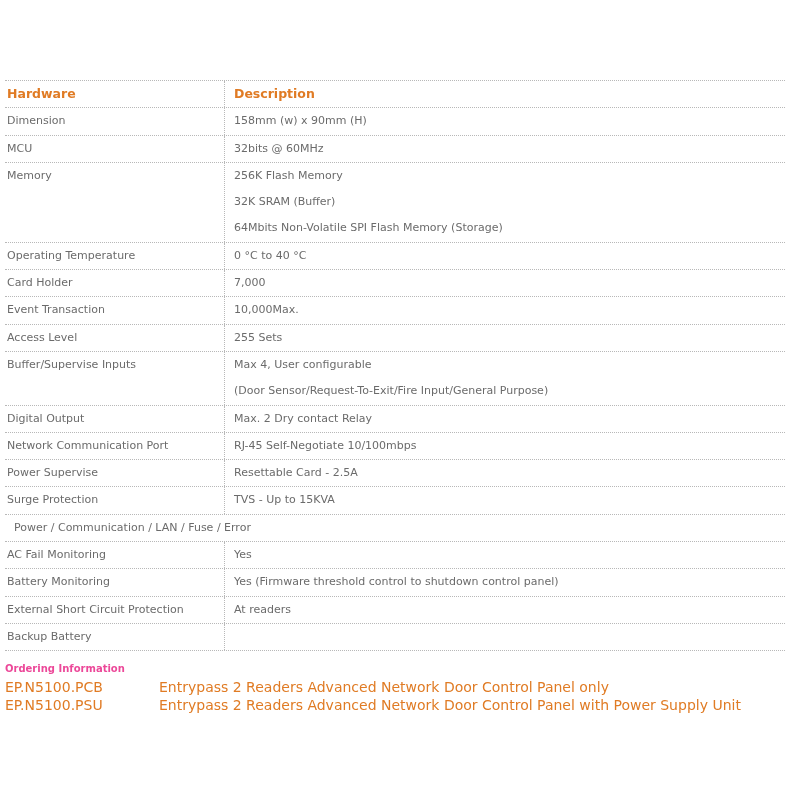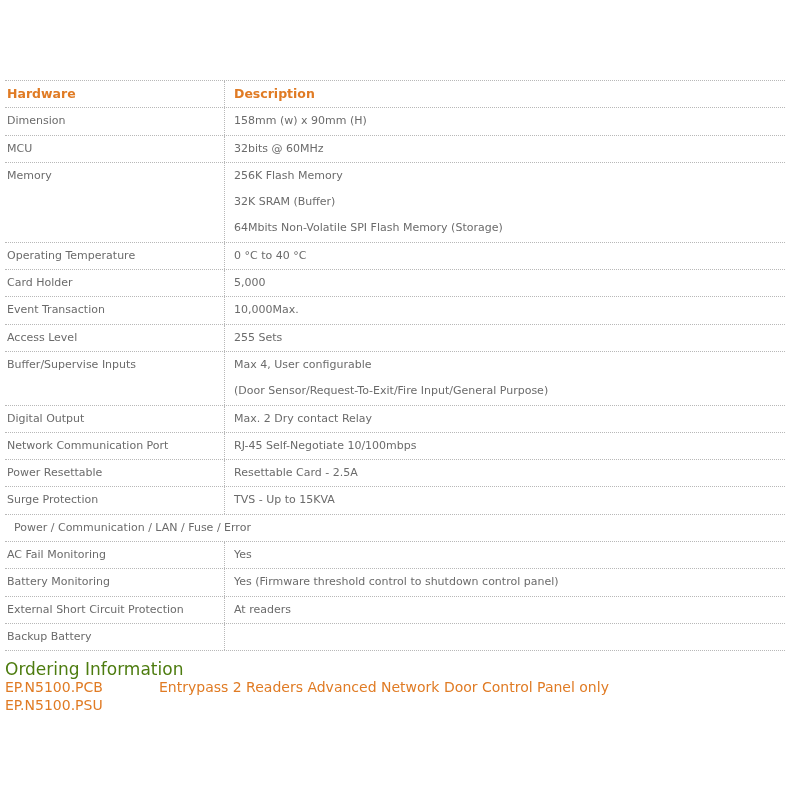--- a/index.html
+++ b/index.html
@@ -6,21 +6,21 @@
   body { width: 794px; height: 794px; position: relative; overflow: hidden;
          font-family: "DejaVu Sans", sans-serif; color: #6b6b6b; }
   .spec { position: absolute; left: 5px; top: 80px; width: 780px; }
   .rule { border-top: 1px dotted #b8b8b8; height: 0; }
   .row { display: flex; }
   .cell-hw { width: 220px; padding-left: 2px; font-size: 11px; line-height: 26.3px;
              white-space: nowrap; border-right: 1px dotted #b8b8b8; box-sizing: border-box; }
   .cell-desc { flex: 1; padding-left: 9px; font-size: 11px; line-height: 26.3px; white-space: nowrap; }
   .hdr .cell-hw, .hdr .cell-desc { color: #e07b24; font-weight: bold; font-size: 12.5px; }
   .ordering { position: absolute; left: 5px; top: 660px; width: 780px; }
-  .ord-title { color: #4d7c0f; font-weight: normal; font-size: 17px; line-height: 18px; }
+  .ord-title { color: #ec4899; font-weight: bold; font-size: 10px; line-height: 18px; }
   .ord-row { display: flex; color: #e07b24; font-size: 14px; line-height: 18px; }
   .ord-code { width: 154px; }
   .ord-desc { flex: 1; white-space: nowrap; }
 </style>
 </head>
 <body>
 
 <div class="spec">
   <div class="rule"></div>
   <div class="row hdr">
@@ -55,21 +55,21 @@
       <div class="row">
         <div class="cell-hw">Operating Temperature</div>
         <div class="cell-desc">
           <div>0 °C to 40 °C</div>
         </div>
       </div>
       <div class="rule"></div>
       <div class="row">
         <div class="cell-hw">Card Holder</div>
         <div class="cell-desc">
-          <div>5,000</div>
+          <div>7,000</div>
         </div>
       </div>
       <div class="rule"></div>
       <div class="row">
         <div class="cell-hw">Event Transaction</div>
         <div class="cell-desc">
           <div>10,000Max.</div>
         </div>
       </div>
       <div class="rule"></div>
@@ -96,21 +96,21 @@
       </div>
       <div class="rule"></div>
       <div class="row">
         <div class="cell-hw">Network Communication Port</div>
         <div class="cell-desc">
           <div>RJ-45 Self-Negotiate 10/100mbps</div>
         </div>
       </div>
       <div class="rule"></div>
       <div class="row">
-        <div class="cell-hw">Power Resettable</div>
+        <div class="cell-hw">Power Supervise</div>
         <div class="cell-desc">
           <div>Resettable Card - 2.5A</div>
         </div>
       </div>
       <div class="rule"></div>
       <div class="row">
         <div class="cell-hw">Surge Protection</div>
         <div class="cell-desc">
           <div>TVS - Up to 15KVA</div>
         </div>
@@ -151,14 +151,15 @@
 </div>
 
 <div class="ordering">
   <div class="ord-title">Ordering Information</div>
   <div class="ord-row">
     <div class="ord-code">EP.N5100.PCB</div>
     <div class="ord-desc">Entrypass 2 Readers Advanced Network Door Control Panel only</div>
   </div>
   <div class="ord-row">
     <div class="ord-code">EP.N5100.PSU</div>
+    <div class="ord-desc">Entrypass 2 Readers Advanced Network Door Control Panel with Power Supply Unit</div>
   </div>
 </div>
 
 </body></html>

